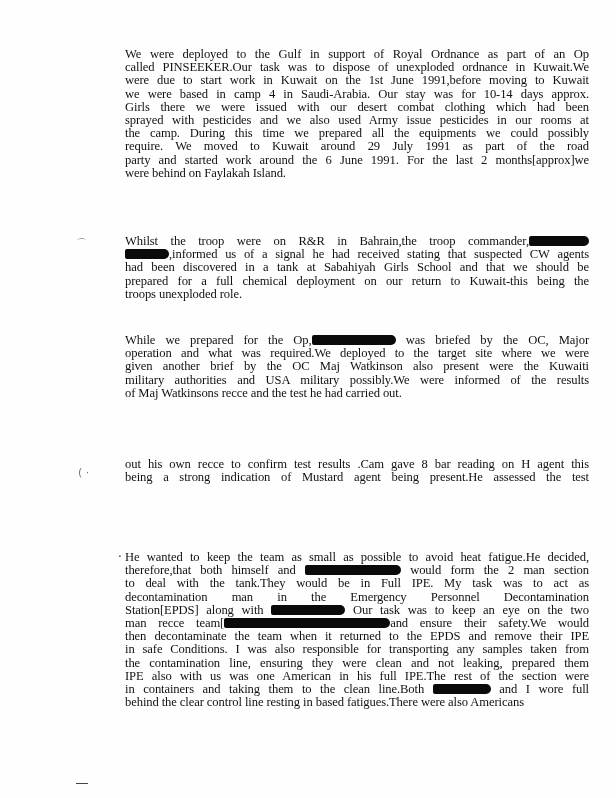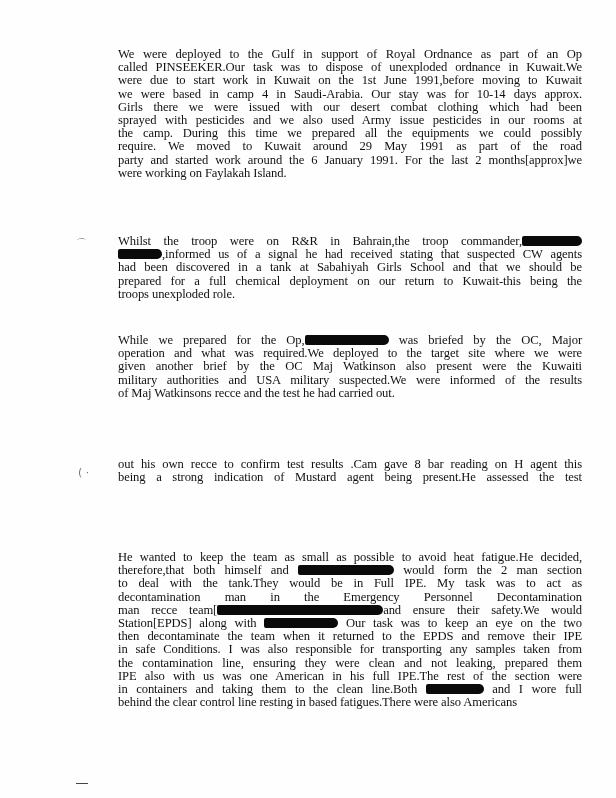--- a/index.html
+++ b/index.html
@@ -1,19 +1,19 @@
 <!DOCTYPE html>
 <html><head>
 <meta charset="utf-8">
 <style>
   html, body { margin: 0; padding: 0; background: #ffffff; }
   body { width: 616px; height: 798px; position: relative; overflow: hidden; }
   .page { position: absolute; left: 0; top: 0; width: 616px; height: 798px; background: #fefefe; }
   .para {
-    position: absolute; left: 118px; width: 464px;
+    position: absolute; left: 125px; width: 464px;
     font-family: "Liberation Serif", "DejaVu Serif", serif;
     font-size: 12.6px; line-height: 13.2px; color: #111;
     text-align: justify; letter-spacing: -0.1px;
   }
   .line { display: block; white-space: nowrap; text-align: justify; text-align-last: justify; height: 13.2px; overflow: visible; }
   .line.last { text-align-last: left; }
   .redact {
     display: inline-block; background: #0a0a0a; height: 10px; vertical-align: -1px;
     border-radius: 2px 5px 5px 2px;
   }
@@ -25,49 +25,49 @@
 
 <div class="page">
   <div class="para" id="p0" style="top:48px;">
       <span class="line">We were deployed to the Gulf in support of Royal Ordnance as part of an Op</span>
       <span class="line">called PINSEEKER.Our task was to dispose of unexploded ordnance in Kuwait.We</span>
       <span class="line">were due to start work in Kuwait on the 1st June 1991,before moving to Kuwait</span>
       <span class="line">we were based in camp 4 in Saudi-Arabia. Our stay was for 10-14 days approx.</span>
       <span class="line">Girls there we were issued with our desert combat clothing which had been</span>
       <span class="line">sprayed with pesticides and we also used Army issue pesticides in our rooms at</span>
       <span class="line">the camp. During this time we prepared all the equipments we could possibly</span>
-      <span class="line">require. We moved to Kuwait around 29 May 1991 as part of the road</span>
-      <span class="line">party and started work around the 6 January 1991. For the last 2 months[approx]we</span>
-      <span class="line last">were working on Faylakah Island.</span>
+      <span class="line">require. We moved to Kuwait around 29 July 1991 as part of the road</span>
+      <span class="line">party and started work around the 6 June 1991. For the last 2 months[approx]we</span>
+      <span class="line last">were behind on Faylakah Island.</span>
     </div>
   <div class="para" id="p1" style="top:235px;">
       <span class="line">Whilst the troop were on R&amp;R in Bahrain,the troop commander,<span class="redact" style="width: 60px;"></span></span>
       <span class="line"><span class="redact" style="width: 44px;"></span>,informed us of a signal he had received stating that suspected CW agents</span>
       <span class="line">had been discovered in a tank  at Sabahiyah Girls School and that we should be</span>
       <span class="line">prepared for a full chemical deployment on our return to Kuwait-this being the</span>
       <span class="line last">troops unexploded role.</span>
     </div>
   <div class="para" id="p2" style="top:334px;">
       <span class="line">While we prepared for the Op,<span class="redact" style="width: 84px;"></span> was briefed by the OC, Major</span>
       <span class="line">operation and what was required.We deployed to the target site where we were</span>
       <span class="line">given another brief by the OC Maj Watkinson also present were the Kuwaiti</span>
-      <span class="line">military authorities and USA military suspected.We were informed of the results</span>
+      <span class="line">military authorities and USA military possibly.We were informed of the results</span>
       <span class="line last">of Maj Watkinsons recce and the test he had carried out.</span>
     </div>
   <div class="para" id="p3" style="top:458px;">
       <span class="line">out his own recce to confirm test results .Cam gave 8 bar reading on H agent this</span>
       <span class="line">being a strong indication of Mustard agent being present.He assessed the test</span>
     </div>
   <div class="para" id="p4" style="top:551px;">
       <span class="line">He wanted to keep the team as small as possible to avoid heat fatigue.He decided,</span>
       <span class="line">therefore,that both himself and <span class="redact" style="width: 96px;"></span> would form the 2 man section</span>
       <span class="line">to deal with the tank.They would be in Full IPE. My task was to act as</span>
       <span class="line">decontamination man in the Emergency Personnel Decontamination</span>
+      <span class="line">Station[EPDS] along with <span class="redact" style="width: 74px;"></span> Our task was to keep an eye on the two</span>
       <span class="line">man recce team[<span class="redact" style="width: 166px;"></span>and ensure their safety.We would</span>
-      <span class="line">Station[EPDS] along with <span class="redact" style="width: 74px;"></span> Our task was to keep an eye on the two</span>
       <span class="line">then decontaminate the team when it returned to the EPDS and remove their IPE</span>
       <span class="line">in safe Conditions. I was also responsible for transporting any samples taken from</span>
       <span class="line">the contamination line, ensuring they were clean and not leaking, prepared them</span>
       <span class="line">IPE also with us was one American in his full IPE.The rest of the section were</span>
       <span class="line">in containers and taking them to the clean line.Both <span class="redact" style="width: 58px;"></span> and I wore full</span>
       <span class="line last">behind the clear control line resting in based fatigues.There were also Americans</span>
     </div>
 
   <span class="mark" style="left:76px; top:236px; font-size:11px;">⌒</span>
   <span class="mark" style="left:78px; top:466px; font-size:11px;">( ·</span>

